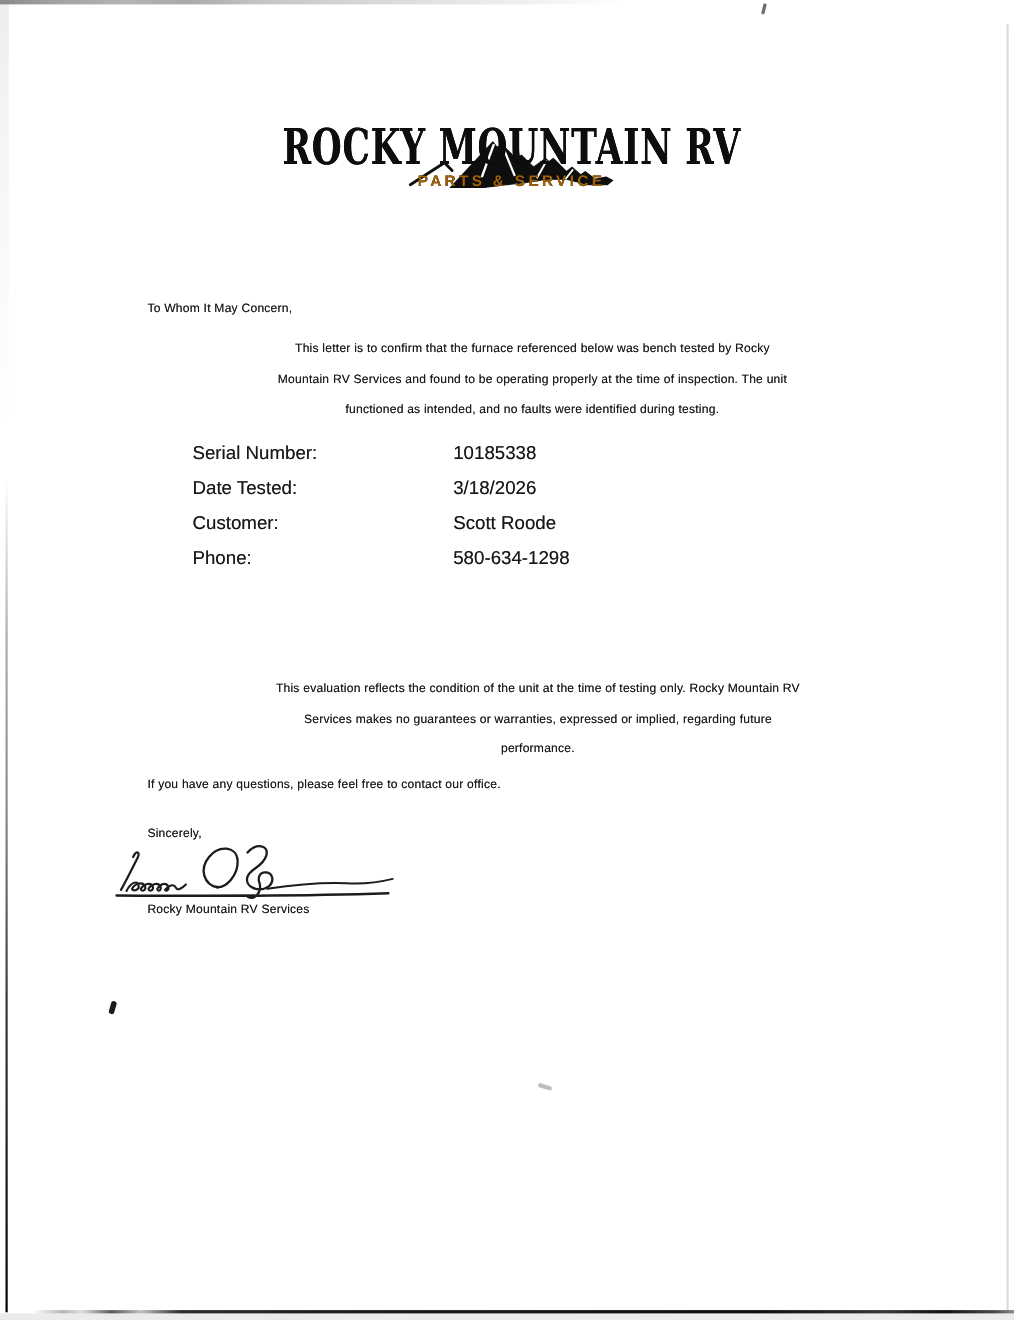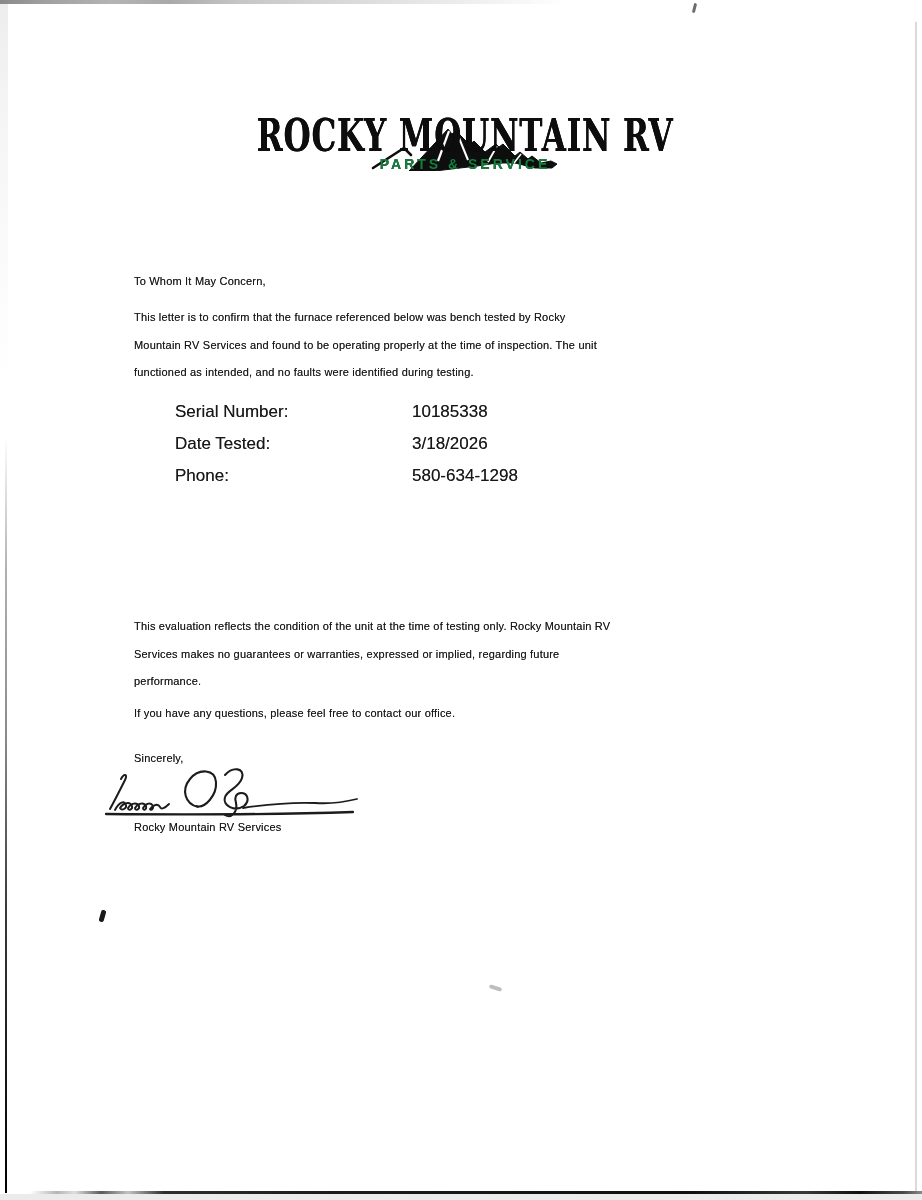--- a/index.html
+++ b/index.html
@@ -8,34 +8,34 @@
     background:#ffffff;
     font-family:"Liberation Sans", sans-serif;
     color:#181818;
   }
   .abs { position:absolute; }
   .txt {
     font-size:11px; line-height:27.5px; letter-spacing:.2px;
     text-shadow:0 0 .5px rgba(0,0,0,.6);
     margin-left:14px;
   }
-  .para { white-space:pre-line; }
+  .para { white-space:pre-line;text-align:center; }
 
   
   .logo-wrap { left:120px; top:108px; width:690px; text-align:center; }
   .logo-title {
     display:inline-block; white-space:nowrap;
     font-family:"DejaVu Serif", serif; font-weight:bold;
     font-size:40px; letter-spacing:1px; color:#0d0d0d;
     transform:scale(.78,1.12); transform-origin:center top;
     text-shadow:0 0 .6px #000;
   }
   .logo-sub {
     display:inline-block; white-space:nowrap; margin-top:1px;
-    font-weight:bold; font-size:14px; letter-spacing:3px; color:#15803d;
+    font-weight:bold; font-size:14px; letter-spacing:3px; color:#a16207;
     text-shadow:0 0 .6px #000;
   }
 
   
   .details { left:175px; top:396px; width:420px; }
   .detail-row { position:relative; height:32px; line-height:32px; }
   .detail-label, .detail-value { font-size:17px; text-shadow:0 0 .5px rgba(0,0,0,.6); }
   .detail-value { position:absolute; left:237px; top:0; }
 
   
@@ -112,20 +112,24 @@
 <div class="abs details">
   <div class="detail-row">
     <span class="detail-label">Serial Number:</span>
     <span class="detail-value">10185338</span>
   </div>
   <div class="detail-row">
     <span class="detail-label">Date Tested:</span>
     <span class="detail-value">3/18/2026</span>
   </div>
   <div class="detail-row">
+    <span class="detail-label">Customer:</span>
+    <span class="detail-value">Scott Roode</span>
+  </div>
+  <div class="detail-row">
     <span class="detail-label">Phone:</span>
     <span class="detail-value">580-634-1298</span>
   </div>
 </div>
 
 <div class="abs txt para" style="left:120px; top:613px; width:710px;">This evaluation reflects the condition of the unit at the time of testing only. Rocky Mountain RV
 Services makes no guarantees or warranties, expressed or implied, regarding future
 performance.</div>
 
 <div class="abs txt" style="left:120px; top:700px;">If you have any questions, please feel free to contact our office.</div>

